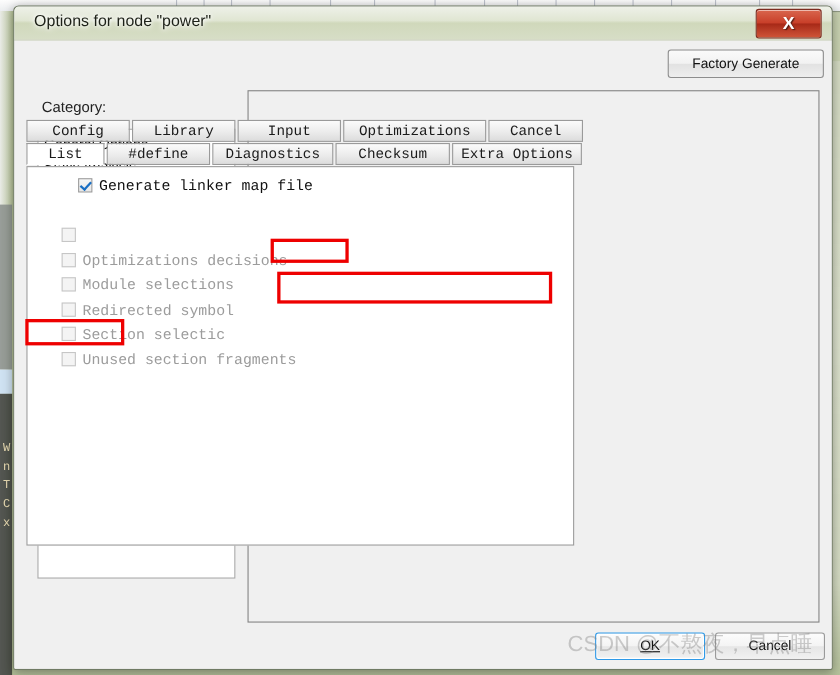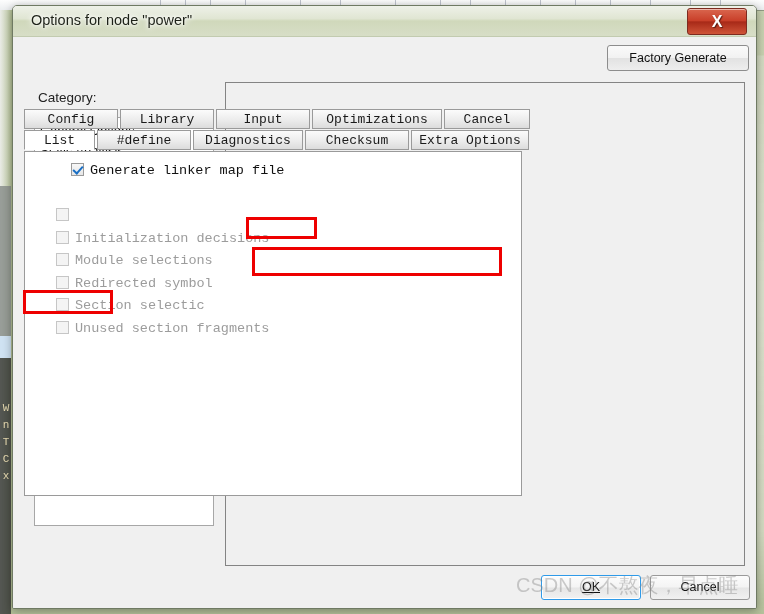--- a/index.html
+++ b/index.html
@@ -407,21 +407,21 @@
     <div id="factory-btn">Factory Generate</div>
 
     <div id="tabstrip">
       <div class="tab-row" id="tabrow1"><div class="tab" style="width: 94px;">Config</div><div class="tab" style="width: 94px;">Library</div><div class="tab" style="width: 94px;">Input</div><div class="tab" style="width: 130px;">Optimizations</div><div class="tab" style="width: 86px;">Cancel</div></div>
       <div class="tab-row" id="tabrow2"><div class="tab active" style="width: 71px;">List</div><div class="tab" style="width: 94px;">#define</div><div class="tab" style="width: 110px;">Diagnostics</div><div class="tab" style="width: 104px;">Checksum</div><div class="tab" style="width: 118px;">Extra Options</div></div>
     </div>
 
     <div id="tab-content">
         <div class="cb-row enabled" style="left: 9px; top: 9px; margin-left: 37px;"><span class="cb-box checked"></span><span>Generate linker map file</span></div>
         <div class="cb-row disabled" style="left: 31px; top: 54px;"><span class="cb-box"></span></div>
-        <div class="cb-row disabled" style="left: 31px; top: 76.5px;"><span class="cb-box"></span><span>Initialization decisions</span></div>
+        <div class="cb-row disabled" style="left: 31px; top: 76.5px;"><span class="cb-box"></span><span>Optimizations decisions</span></div>
         <div class="cb-row disabled" style="left: 31px; top: 99px;"><span class="cb-box"></span><span>Module selections</span></div>
         <div class="cb-row disabled" style="left: 31px; top: 121.5px;"><span class="cb-box"></span><span>Redirected symbol</span></div>
         <div class="cb-row disabled" style="left: 31px; top: 144px;"><span class="cb-box"></span><span>Section selectic</span></div>
         <div class="cb-row disabled" style="left: 31px; top: 166.5px;"><span class="cb-box"></span><span>Unused section fragments</span></div>
       </div>
 
     <div class="dlg-btn" id="ok-button">OK</div>
     <div class="dlg-btn" id="cancel-button">Cancel</div>
 
     <div class="anno" id="anno-linker"></div>

